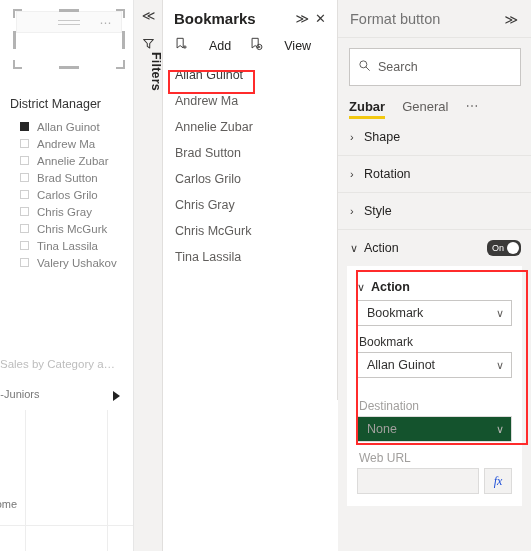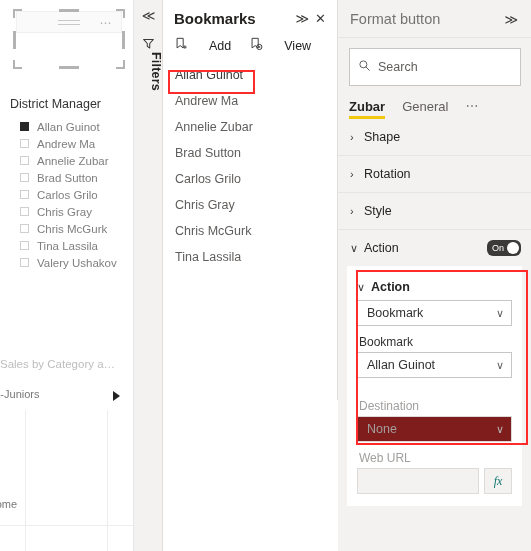--- a/index.html
+++ b/index.html
@@ -364,21 +364,21 @@
     align-items: center;
     padding: 0 7px 0 9px;
   }
   .dd .val {
     flex: 1;
     font-size: 12.5px;
     color: #323130;
     white-space: nowrap;
   }
   .dd.disabled {
-    background: #7f1d1d;
+    background: #14532d;
     border-color: #dcdbda;
   }
   .dd.disabled .val { color: #a19f9d; }
   .dd-chev { font-size: 11px; color: #605e5c; }
   .dd.disabled .dd-chev { color: #b7b5b3; }
 
   .url-row { display: flex; gap: 5px; align-items: center; }
   .url-box {
     flex: 1;
     height: 26px;
@@ -387,21 +387,21 @@
   }
   .fx-btn {
     width: 28px; height: 26px;
     border: 1px solid #dcdbda;
     background: #f3f2f1;
     display: flex;
     align-items: center;
     justify-content: center;
     font-style: italic;
     font-size: 12px;
-    color: #0f766e;
+    color: #1d4ed8;
     font-family: "Liberation Serif", serif;
   }
 
   .sec-under {
     padding: 0 9px;
     background: #f3f2f1;
   }
 
   
   .annot {

